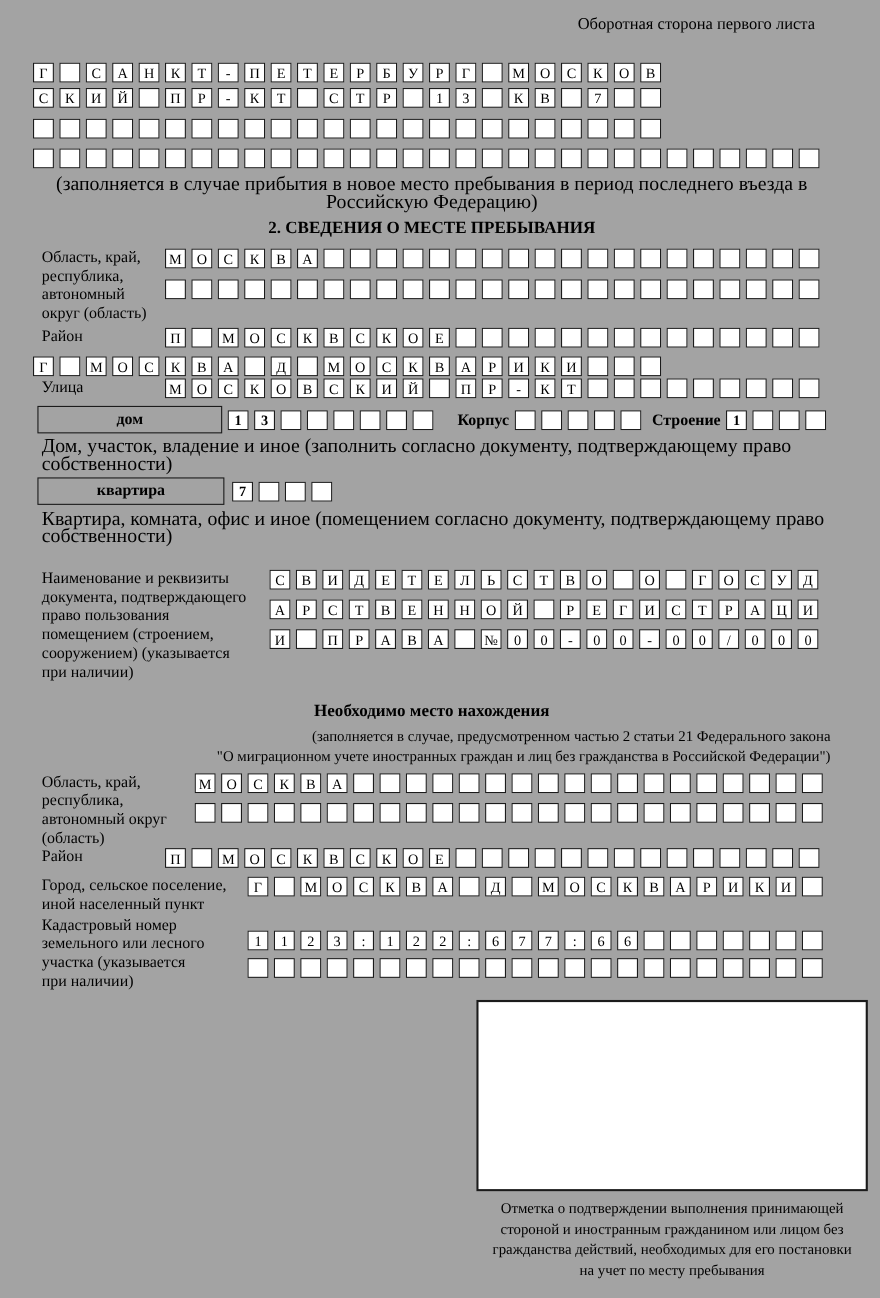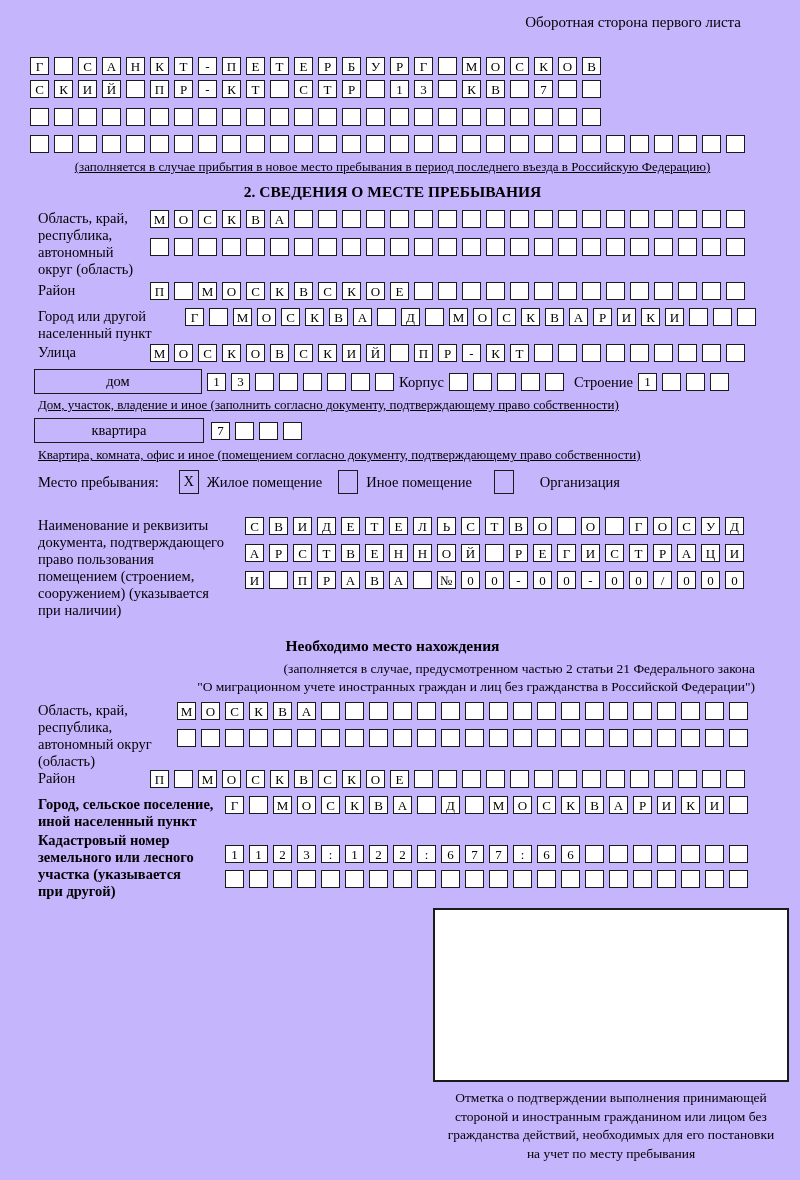--- a/index.html
+++ b/index.html
@@ -1,51 +1,51 @@
 <!DOCTYPE html>
 <html><head>
 <meta charset="utf-8">
 <style>
   html,body{margin:0;padding:0;background:#ffffff;}
   .page{
     position:relative;
     width:800px;height:1180px;
     box-sizing:border-box;
     padding:14px 45px 0 30px;
-    background:#c4b5fd;
+    background:#a3a3a3;
     color:#000;
     font-family:"Liberation Serif","DejaVu Serif",serif;
     overflow:hidden;
   }
   .hdr-right{font-size:15px;text-align:right;padding-right:14px;}
   .row{display:flex;align-items:flex-start;}
-  .row.vcenter{align-items:center;}
+  .row.vcenter{align-items:center;font-weight:bold;}
   .lbl{font-size:14.5px;line-height:17px;white-space:pre-line;padding-left:8px;box-sizing:border-box;flex:none;}
   .w150{width:150px;} .w120{width:120px;} .w155{width:155px;} .w215{width:215px;}
-  .w147{width:147px;} .w195{width:195px;font-weight:bold;}
+  .w147{width:147px;} .w195{width:195px;}
   .rows{display:flex;flex-direction:column;}
   .cells{display:flex;gap:5px;flex:none;}
   .cell{
     width:19px;height:18px;box-sizing:border-box;
     border:1.6px solid #1b1b1b;background:#fff;
     display:flex;align-items:center;justify-content:center;
     font-size:13px;line-height:1;flex:none;
   }
   .wbox{
     box-sizing:border-box;border:1.6px solid #1b1b1b;height:25px;
     display:flex;align-items:center;justify-content:center;
     font-size:14.5px;flex:none;
   }
   .chk{
     width:20px;height:24px;box-sizing:border-box;border:1.6px solid #1b1b1b;
     display:flex;align-items:center;justify-content:center;
     font-size:14px;flex:none;
   }
   .inline-lbl{font-size:14.5px;line-height:24px;white-space:nowrap;flex:none;}
-  .note{font-size:13px;line-height:16px;text-decoration:underline;}
+  .note{font-size:18px;line-height:16px;}
   .note.center{text-align:center;}
   .title{font-size:15.5px;font-weight:bold;text-align:center;}
   .fact-note{font-size:13.5px;line-height:18px;text-align:right;}
   .stamp-box{box-sizing:border-box;border:2px solid #1b1b1b;width:356px;height:174px;background:#fff;}
   .stamp-wrap{margin-left:365px;width:356px;padding-left:38px;}
   .stamp-caption{font-size:13.5px;line-height:18.5px;text-align:center;white-space:pre-line;}
 </style>
 </head>
 <body>
 
@@ -259,22 +259,20 @@
         <span class="cell"></span>
         <span class="cell"></span>
         <span class="cell"></span>
         <span class="cell"></span>
         <span class="cell"></span>
         <span class="cell"></span>
       </div>
   </div>
 
   <div class="row" style="margin-top:8px">
-    <div class="lbl w155">Город или другой
-населенный пункт</div>
     <div class="cells">
         <span class="cell">Г</span>
         <span class="cell"></span>
         <span class="cell">М</span>
         <span class="cell">О</span>
         <span class="cell">С</span>
         <span class="cell">К</span>
         <span class="cell">В</span>
         <span class="cell">А</span>
         <span class="cell"></span>
@@ -332,21 +330,21 @@
     <div class="cells" style="margin-left:5px">
         <span class="cell">1</span>
         <span class="cell">3</span>
         <span class="cell"></span>
         <span class="cell"></span>
         <span class="cell"></span>
         <span class="cell"></span>
         <span class="cell"></span>
         <span class="cell"></span>
       </div>
-    <div class="inline-lbl" style="margin-left:5px">Корпус</div>
+    <div class="inline-lbl" style="margin-left:22px">Корпус</div>
     <div class="cells" style="margin-left:5px">
         <span class="cell"></span>
         <span class="cell"></span>
         <span class="cell"></span>
         <span class="cell"></span>
         <span class="cell"></span>
       </div>
     <div class="inline-lbl" style="margin-left:10px">Строение</div>
     <div class="cells" style="margin-left:5px">
         <span class="cell">1</span>
@@ -361,29 +359,20 @@
     <div class="wbox" style="width:170px;margin-left:4px">квартира</div>
     <div class="cells" style="margin-left:7px">
         <span class="cell">7</span>
         <span class="cell"></span>
         <span class="cell"></span>
         <span class="cell"></span>
       </div>
   </div>
   <div class="note" style="margin-top:4px;padding-left:8px">Квартира, комната, офис и иное (помещением согласно документу, подтверждающему право собственности)</div>
 
-  <div class="row vcenter" style="margin-top:7px">
-    <div class="inline-lbl" style="padding-left:8px">Место пребывания:</div>
-    <div class="chk" style="margin-left:20px">X</div>
-    <div class="inline-lbl" style="margin-left:8px">Жилое помещение</div>
-    <div class="chk" style="margin-left:16px"></div>
-    <div class="inline-lbl" style="margin-left:8px">Иное помещение</div>
-    <div class="chk" style="margin-left:22px"></div>
-    <div class="inline-lbl" style="margin-left:26px">Организация</div>
-  </div>
 
   <div class="row" style="margin-top:23px">
     <div class="lbl w215">Наименование и реквизиты
 документа, подтверждающего
 право пользования
 помещением (строением,
 сооружением) (указывается
 при наличии)</div>
     <div class="rows">
       <div class="cells">
@@ -580,21 +569,21 @@
         <span class="cell">К</span>
         <span class="cell">И</span>
         <span class="cell"></span>
       </div>
   </div>
 
   <div class="row" style="margin-top:2px">
     <div class="lbl w195">Кадастровый номер
 земельного или лесного
 участка (указывается
-при другой)</div>
+при наличии)</div>
     <div class="rows" style="margin-top:13px">
       <div class="cells">
           <span class="cell">1</span>
           <span class="cell">1</span>
           <span class="cell">2</span>
           <span class="cell">3</span>
           <span class="cell">:</span>
           <span class="cell">1</span>
           <span class="cell">2</span>
           <span class="cell">2</span>

